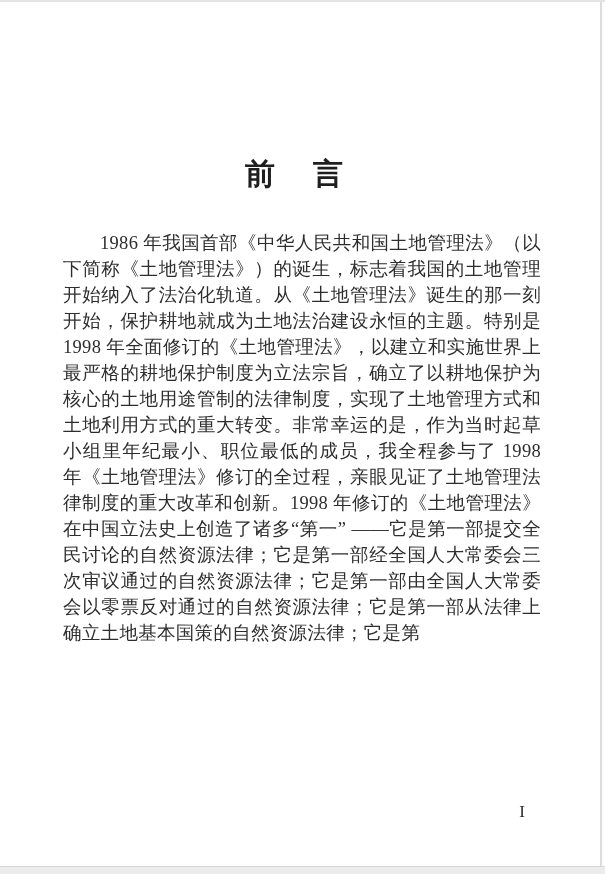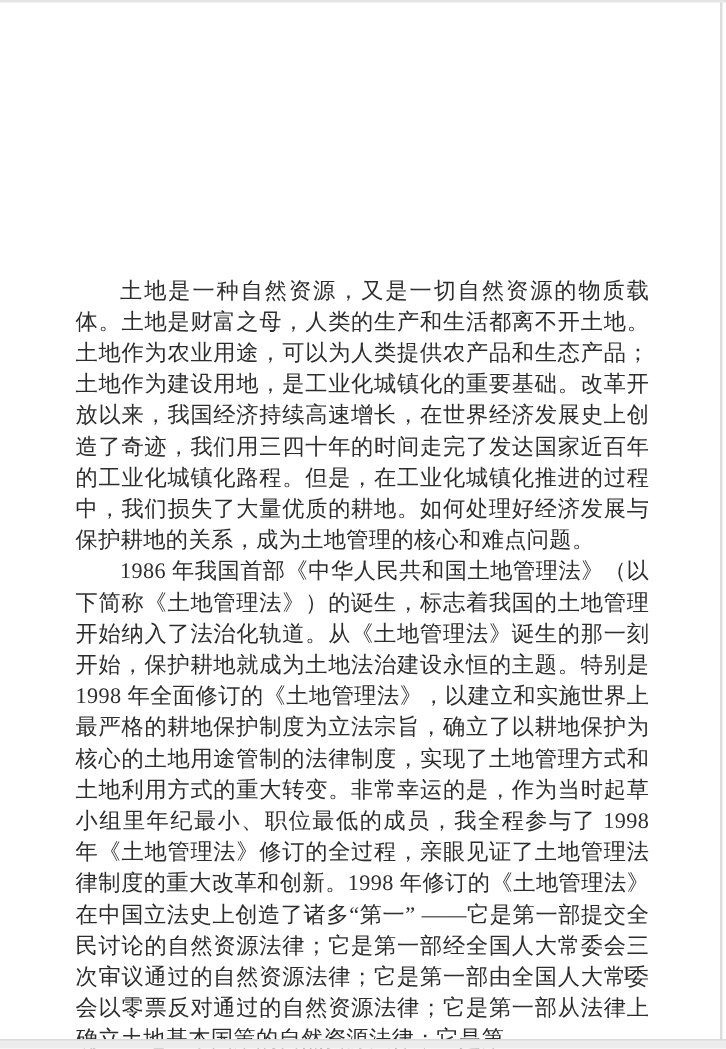--- a/index.html
+++ b/index.html
@@ -62,22 +62,22 @@
     box-sizing:border-box;
     font-size:17px;
     color:#2d2d2d;
   }
 </style>
 </head>
 <body>
 
 <div class="viewport">
   <div class="sheet">
+    <h1 class="title">前　言</h1>
     <div class="body-text">
-      <p class="para">土地是一种自然资源，又是一切自然资源的物质载体。土地是财富之母，人类的生产和生活都离不开土地。土地作为农业用途，可以为人类提供农产品和生态产品；土地作为建设用地，是工业化城镇化的重要基础。改革开放以来，我国经济持续高速增长，在世界经济发展史上创造了奇迹，我们用三四十年的时间走完了发达国家近百年的工业化城镇化路程。但是，在工业化城镇化推进的过程中，我们损失了大量优质的耕地。如何处理好经济发展与保护耕地的关系，成为土地管理的核心和难点问题。</p>
       <p class="para">1986 年我国首部《中华人民共和国土地管理法》（以下简称《土地管理法》）的诞生，标志着我国的土地管理开始纳入了法治化轨道。从《土地管理法》诞生的那一刻开始，保护耕地就成为土地法治建设永恒的主题。特别是 1998 年全面修订的《土地管理法》，以建立和实施世界上最严格的耕地保护制度为立法宗旨，确立了以耕地保护为核心的土地用途管制的法律制度，实现了土地管理方式和土地利用方式的重大转变。非常幸运的是，作为当时起草小组里年纪最小、职位最低的成员，我全程参与了 1998 年《土地管理法》修订的全过程，亲眼见证了土地管理法律制度的重大改革和创新。1998 年修订的《土地管理法》在中国立法史上创造了诸多“第一” ——它是第一部提交全民讨论的自然资源法律；它是第一部经全国人大常委会三次审议通过的自然资源法律；它是第一部由全国人大常委会以零票反对通过的自然资源法律；它是第一部从法律上确立土地基本国策的自然资源法律；它是第</p>
     </div>
     <div class="page-number">I</div>
   </div>
   <div class="edge-top"></div>
   <div class="edge-right"></div>
   <div class="edge-bottom"></div>
 </div>
 
 </body></html>

